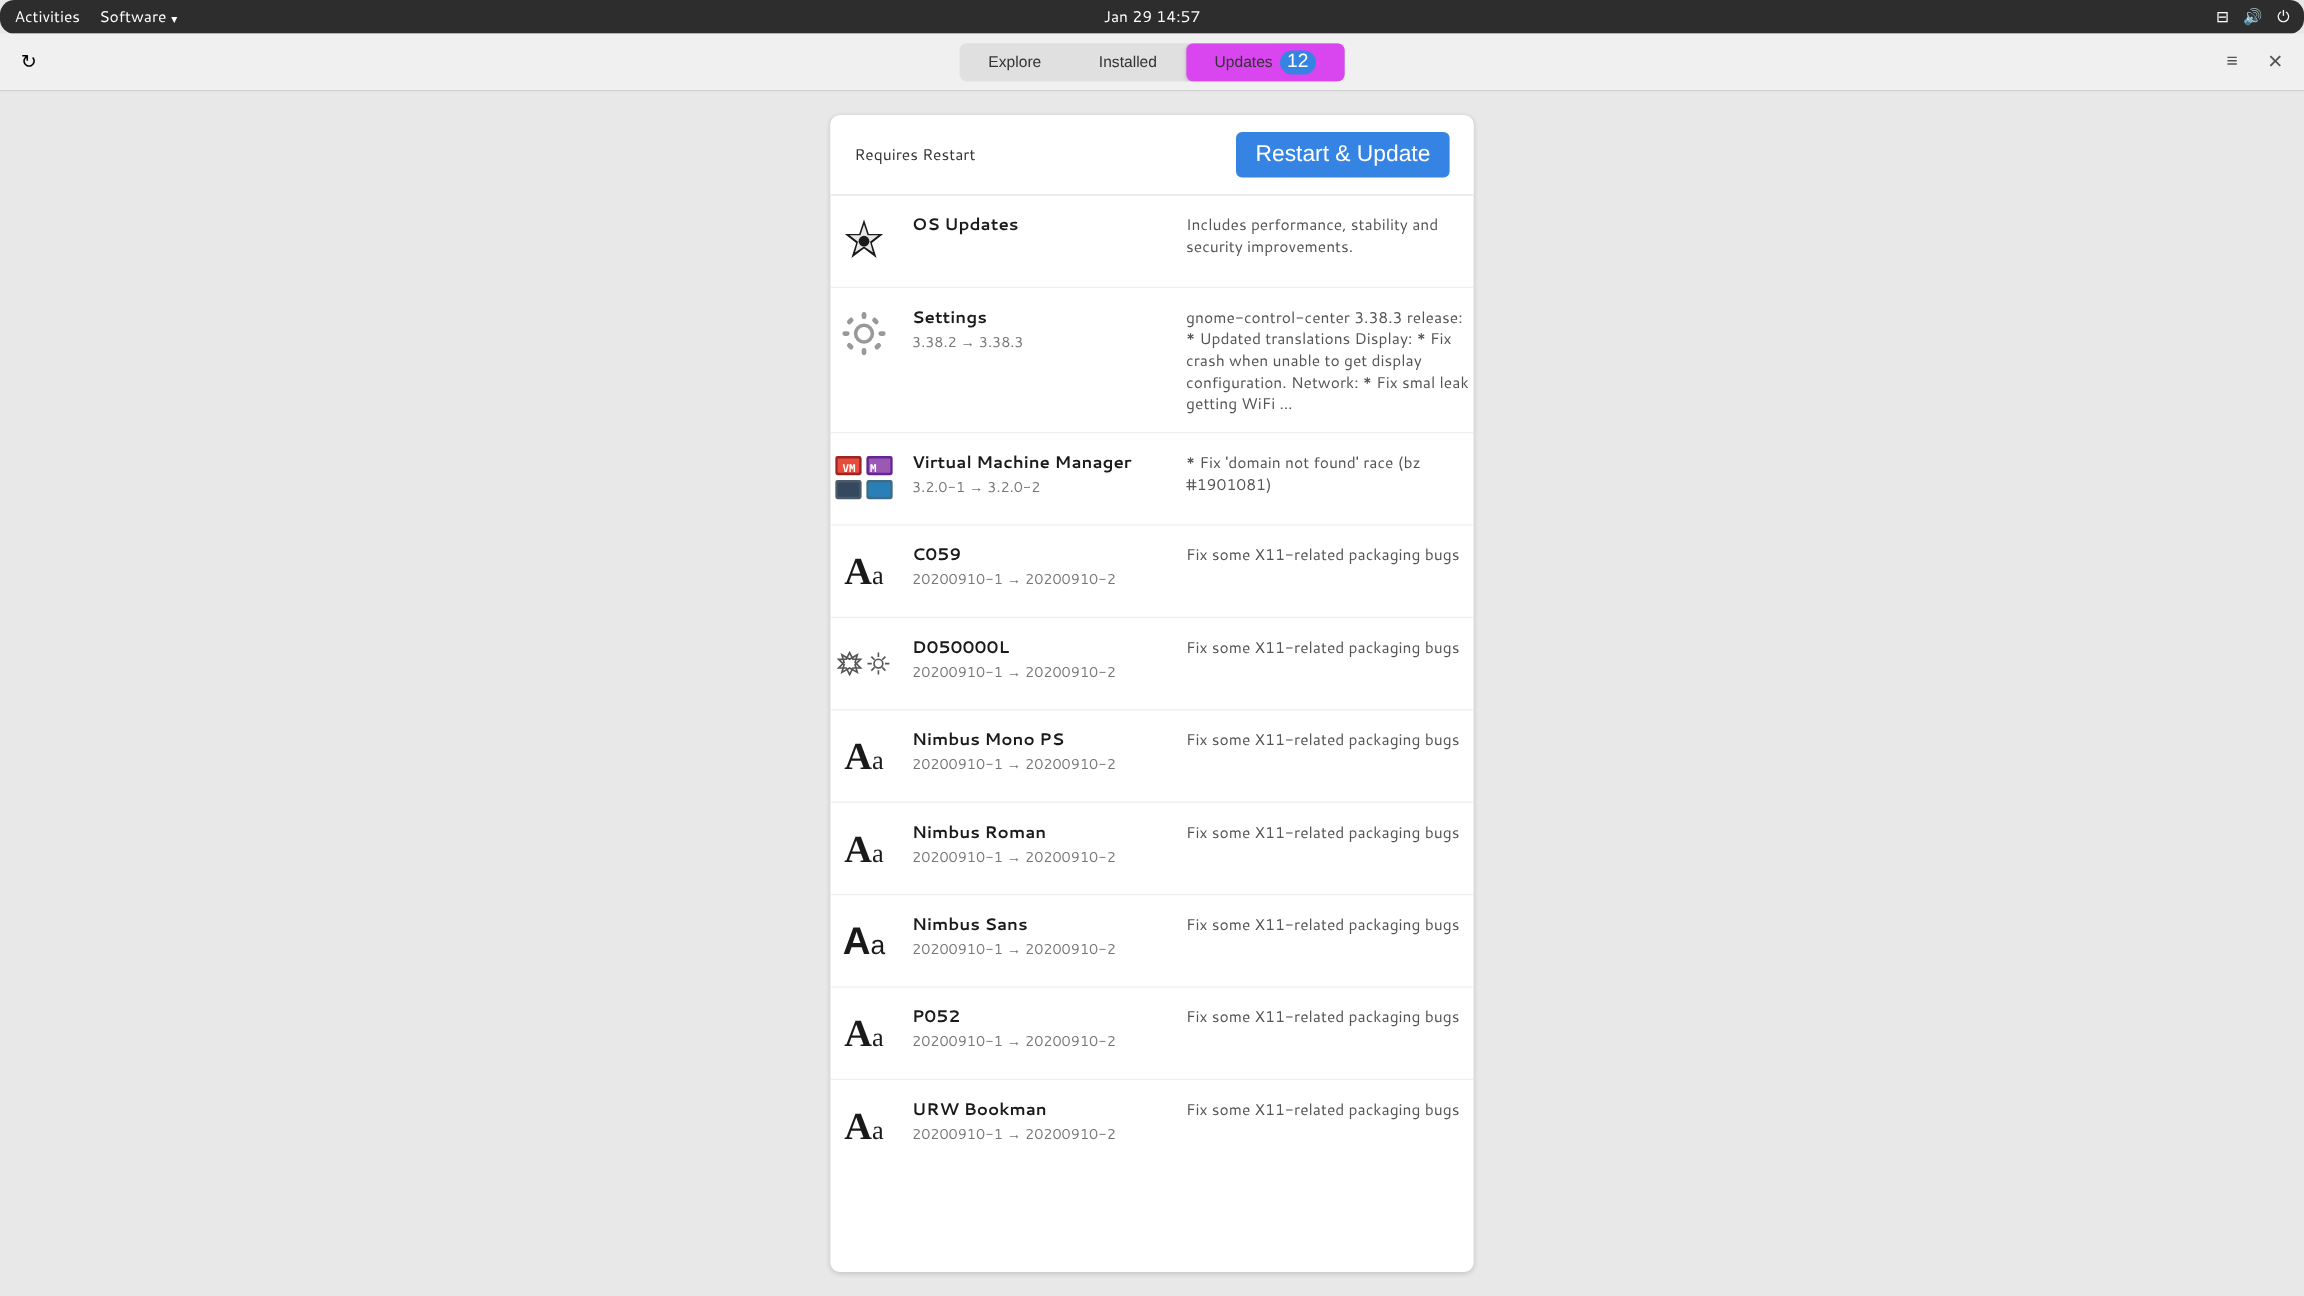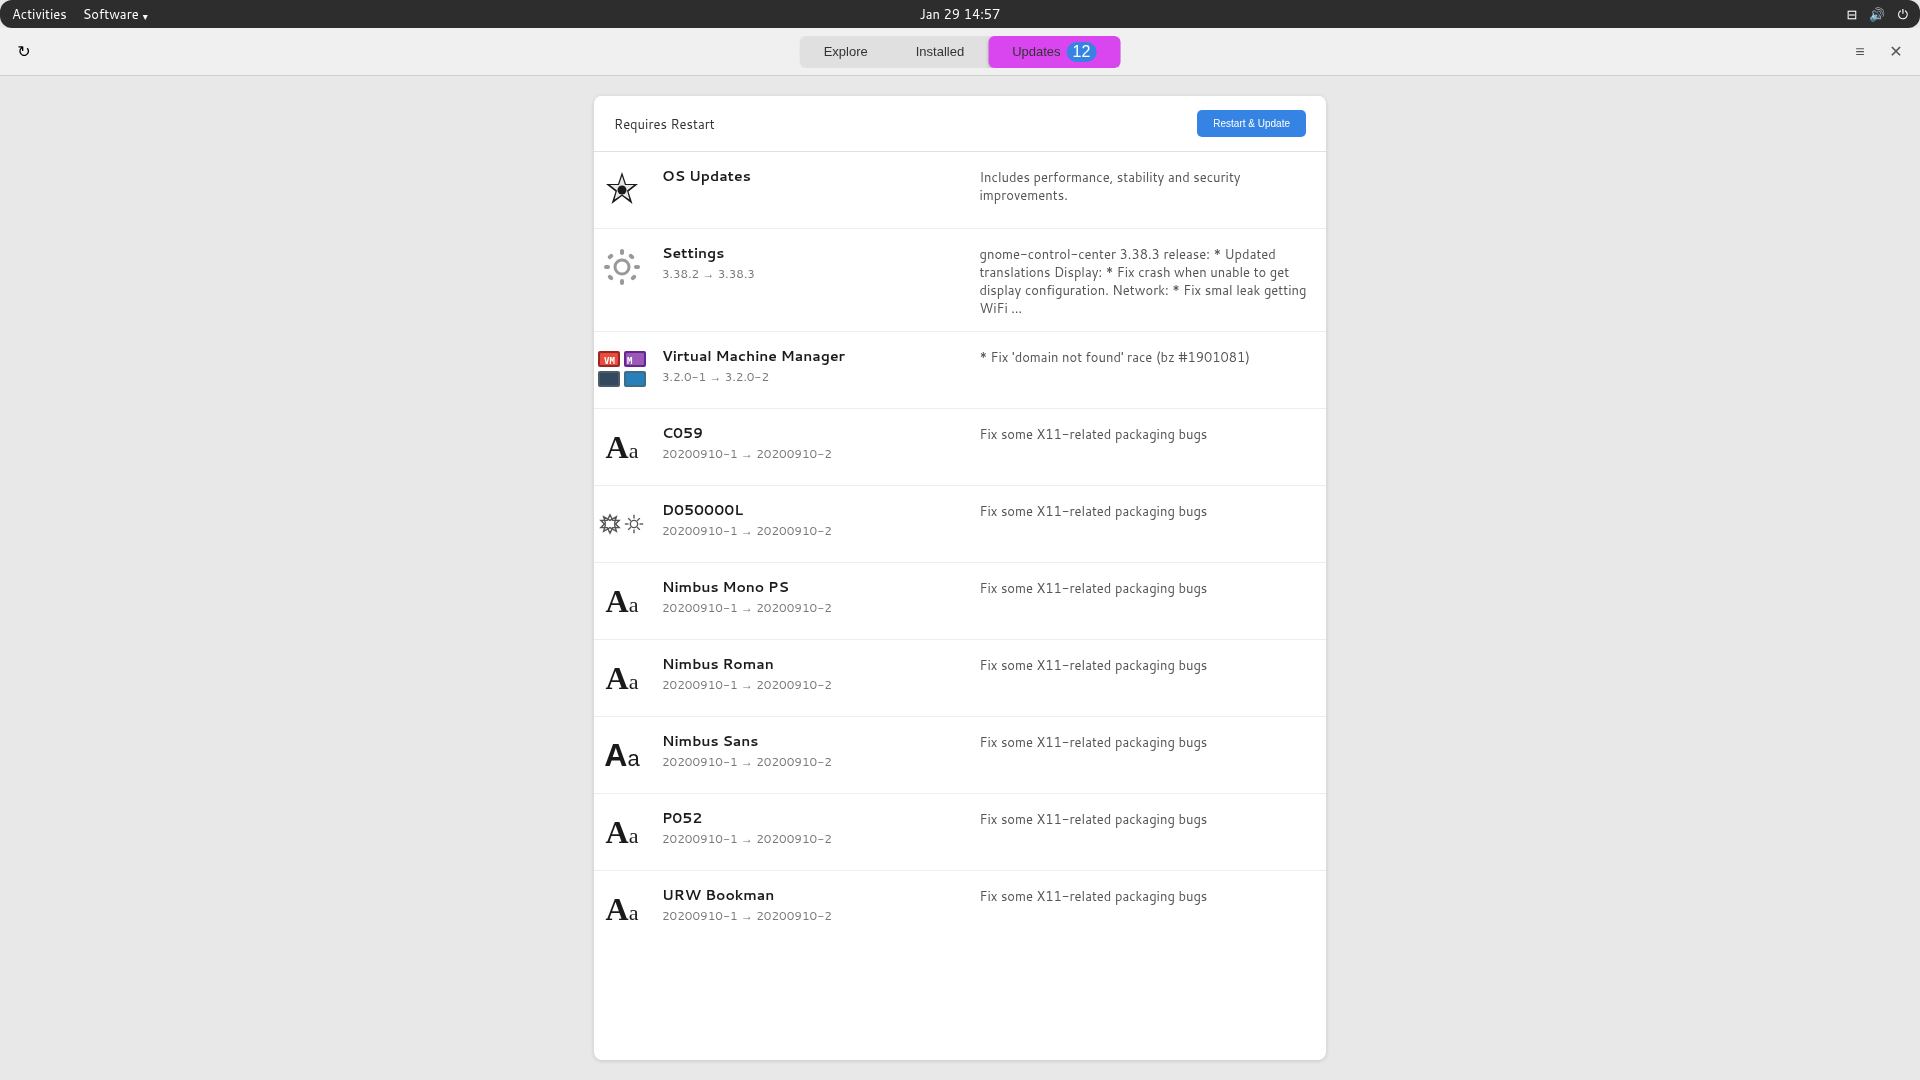--- a/index.html
+++ b/index.html
@@ -101,21 +101,21 @@
       display: flex;
       justify-content: center;
       padding: 20px 0;
       height: calc(1080px - 28px - 48px);
       overflow-y: auto;
       background: #e8e8e8;
     }
     .updates-panel {
       background: #fff;
       border-radius: 8px;
-      width: 732px;
+      width: 536px;
       overflow: hidden;
       box-shadow: 0 1px 4px rgba(0,0,0,0.15);
     }
 
     
     .requires-restart-header {
       display: flex;
       align-items: center;
       justify-content: space-between;
       padding: 14px 20px;
@@ -126,21 +126,21 @@
       font-size: 13px;
       color: #333;
       font-weight: 500;
     }
     .restart-btn {
       background: #3584e4;
       color: #fff;
       border: none;
       border-radius: 5px;
       padding: 8px 16px;
-      font-size: 10px;
+      font-size: 19px;
       cursor: pointer;
       font-weight: 500;
     }
 
     
     .update-row {
       display: flex;
       align-items: flex-start;
       padding: 14px 4px;
       border-bottom: 1px solid #eee;

